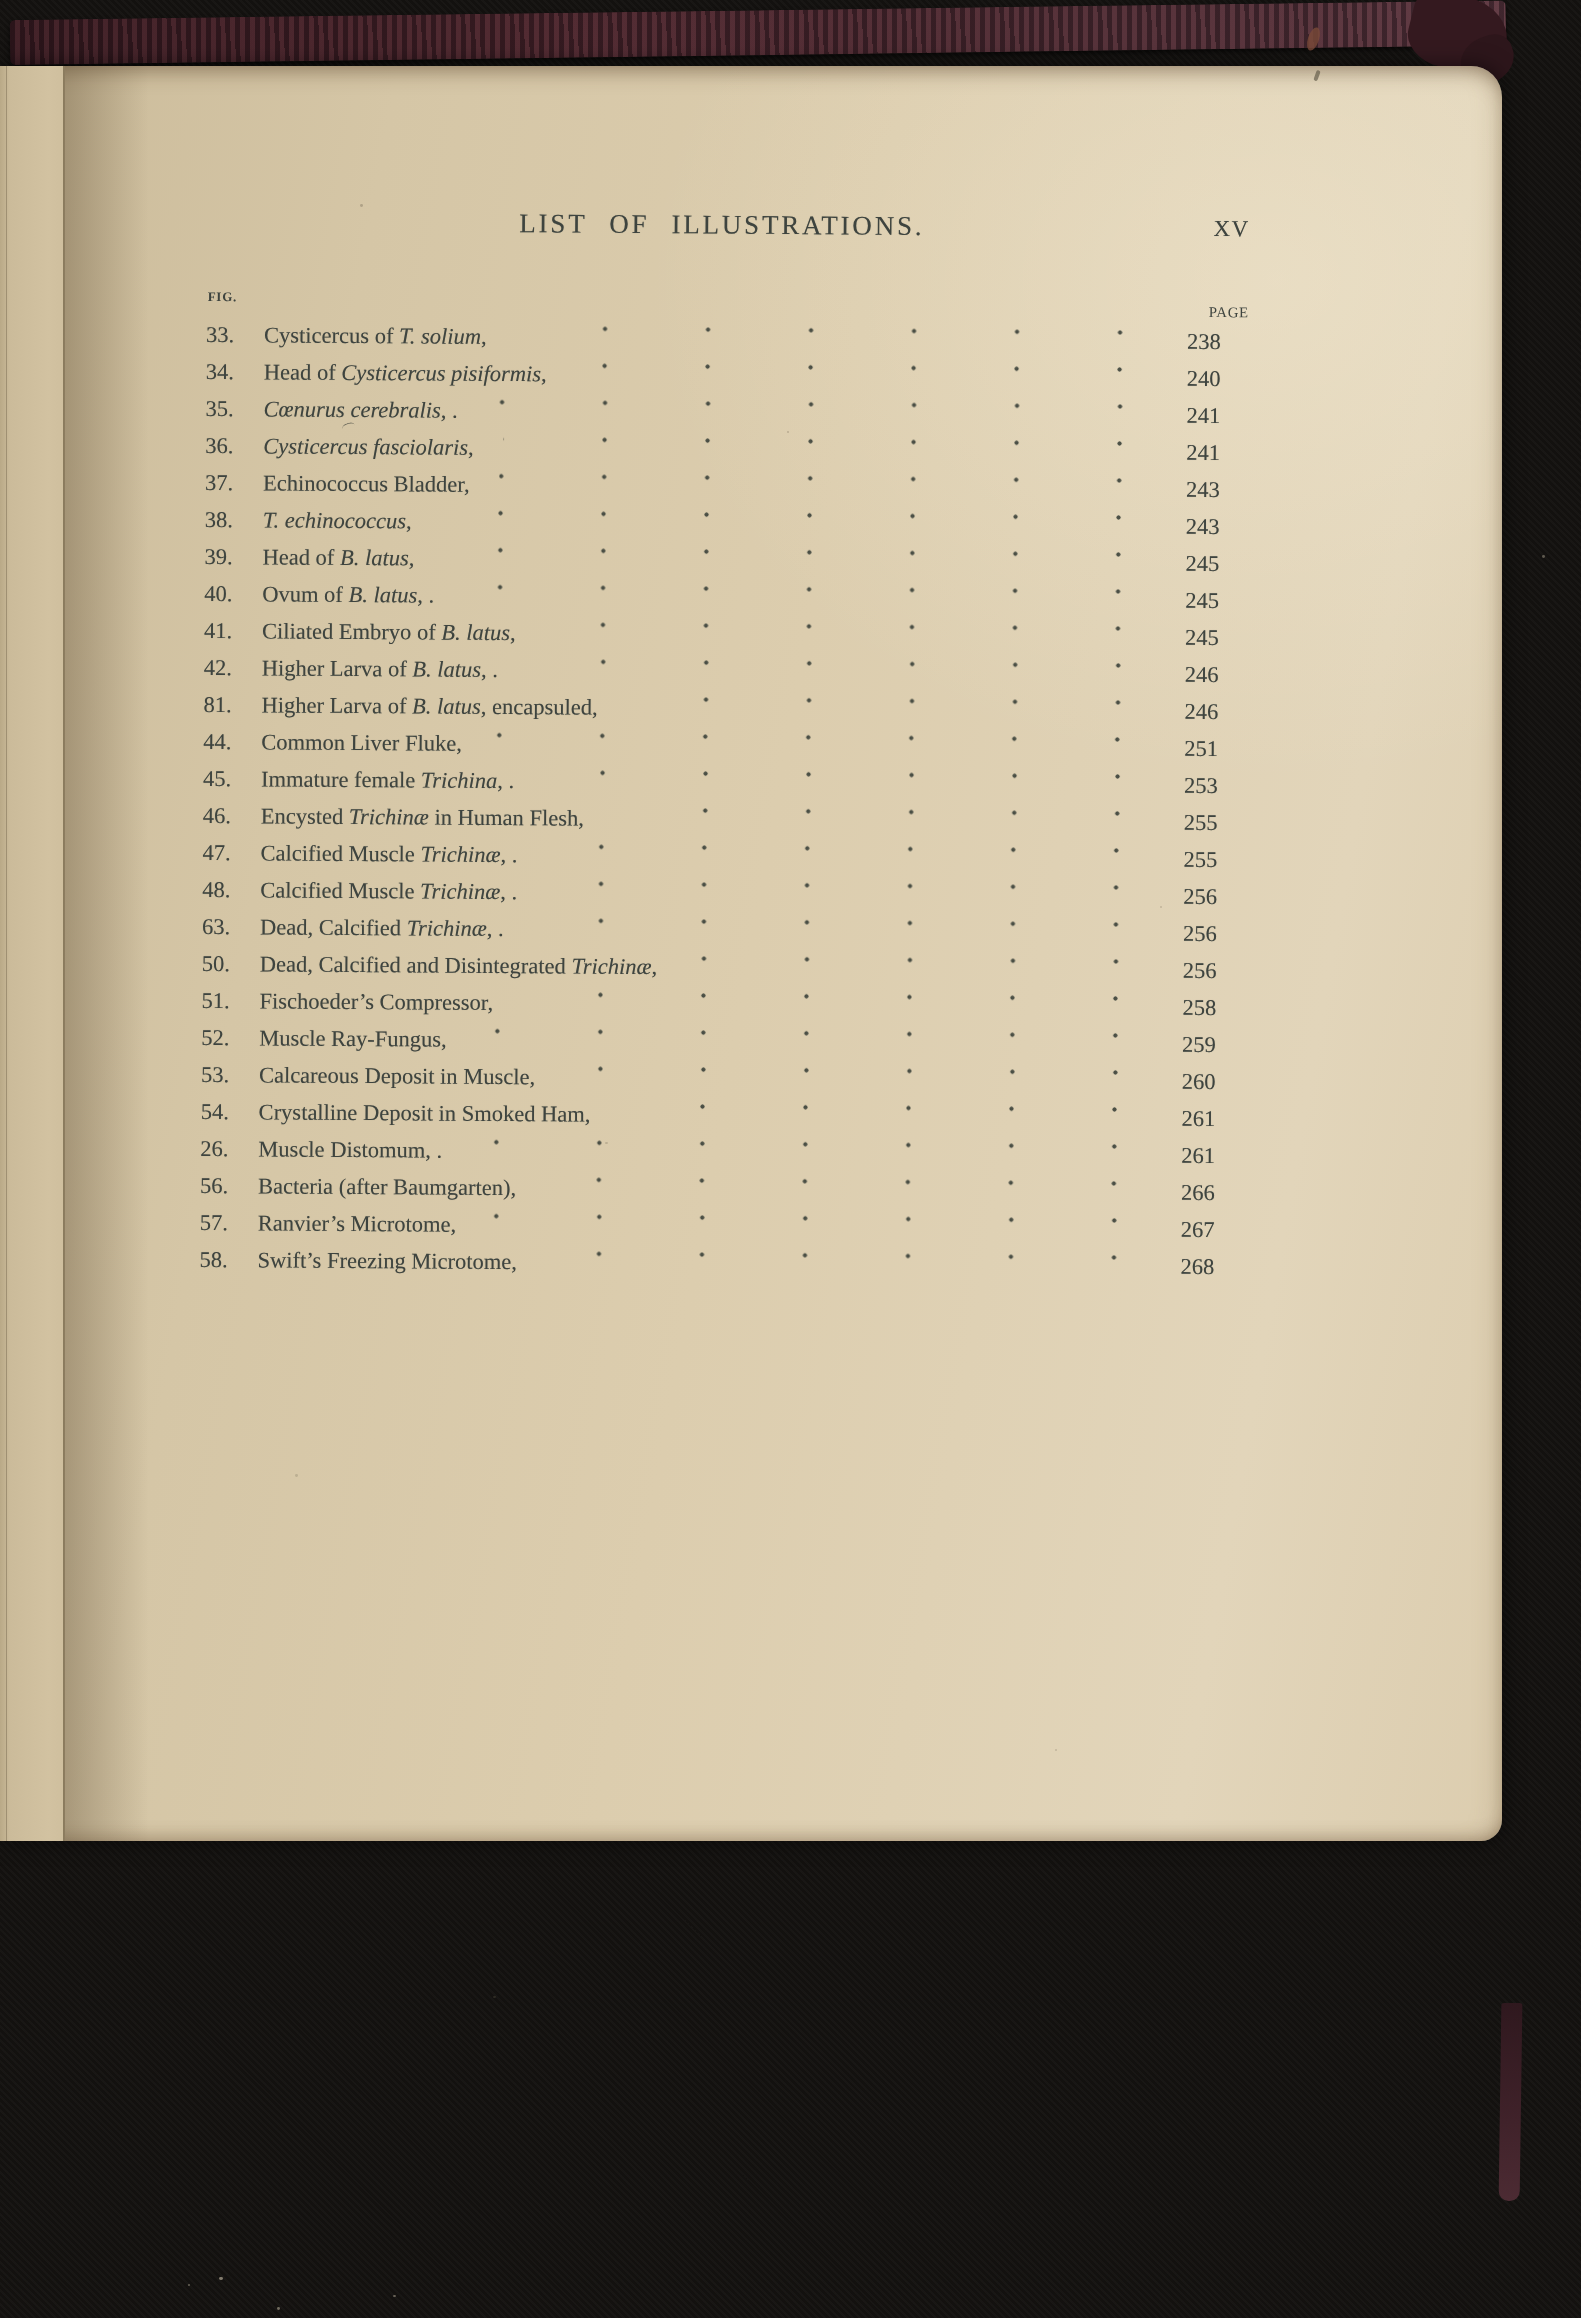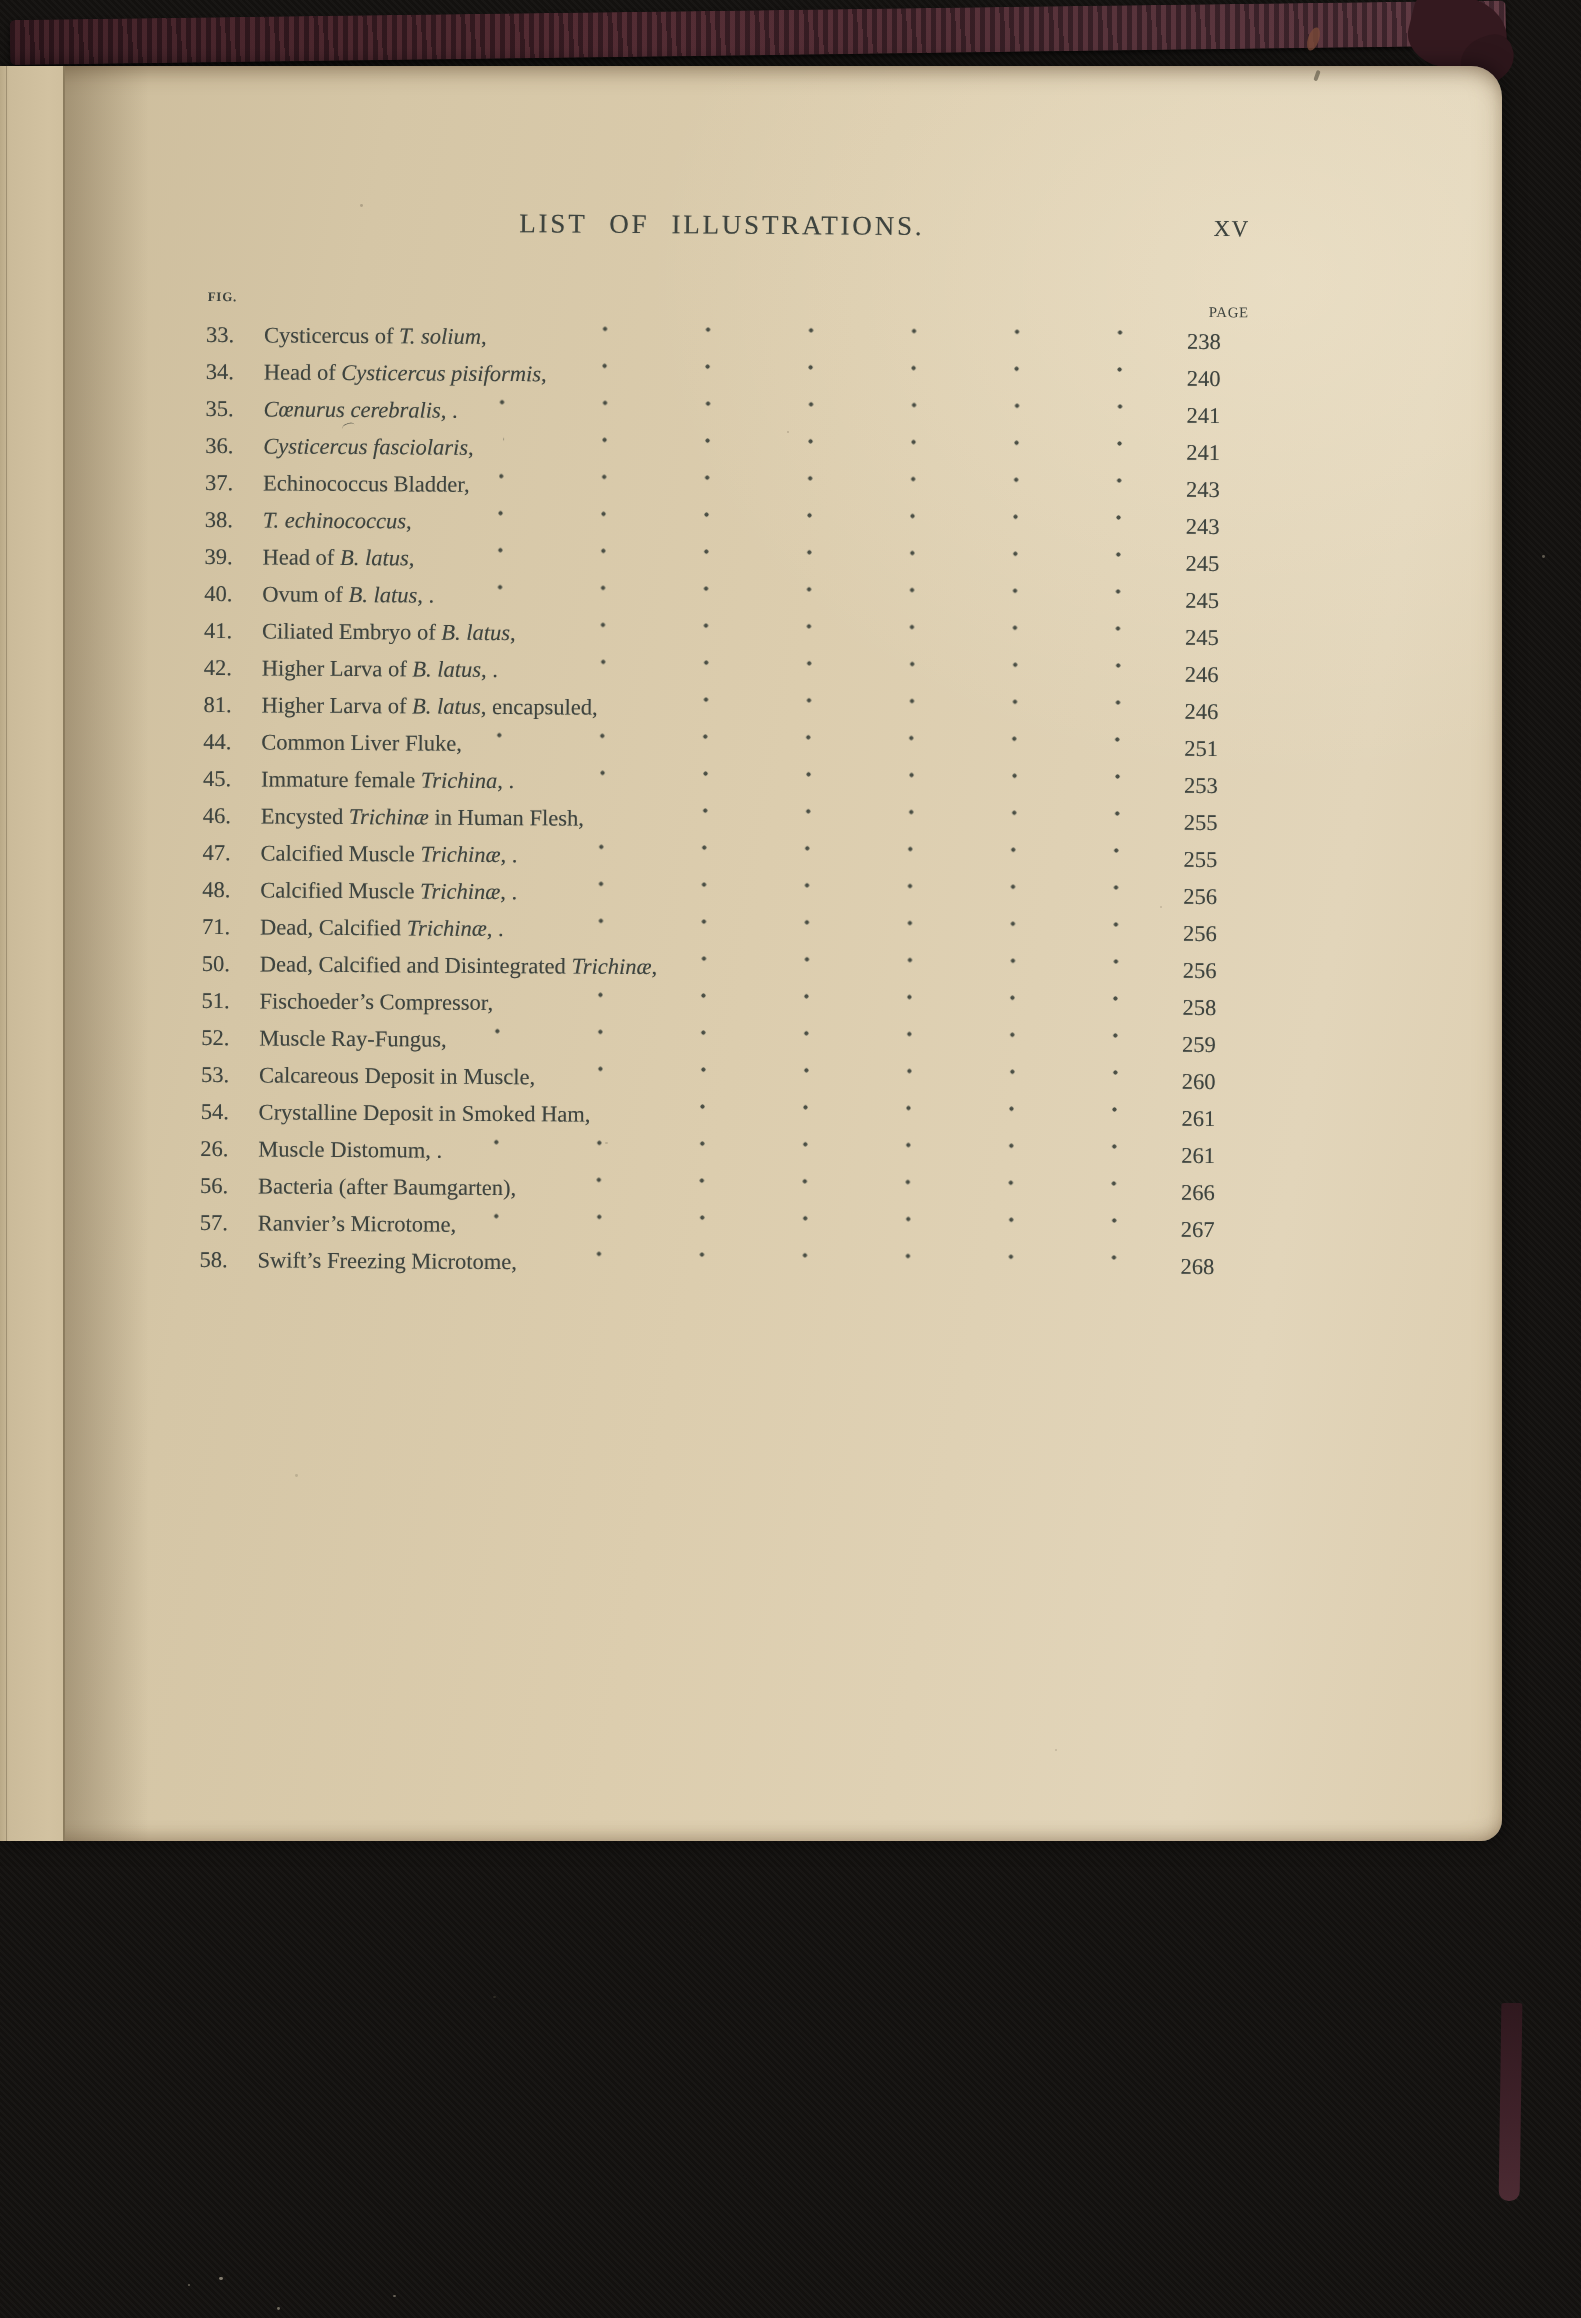--- a/index.html
+++ b/index.html
@@ -263,21 +263,21 @@
     <span class="leader"></span>
     <span class="page-num">255</span>
   </div>
           <div class="row">
     <span class="fig-num">48.</span>
     <span class="entry-title"><span>Calcified Muscle </span><i>Trichinæ</i><span>, .</span></span>
     <span class="leader"></span>
     <span class="page-num">256</span>
   </div>
           <div class="row">
-    <span class="fig-num">71.</span>
+    <span class="fig-num">63.</span>
     <span class="entry-title"><span>Dead, Calcified </span><i>Trichinæ</i><span>, .</span></span>
     <span class="leader"></span>
     <span class="page-num">256</span>
   </div>
           <div class="row">
     <span class="fig-num">50.</span>
     <span class="entry-title"><span>Dead, Calcified and Disintegrated </span><i>Trichinæ</i><span>,</span></span>
     <span class="leader"></span>
     <span class="page-num">256</span>
   </div>

